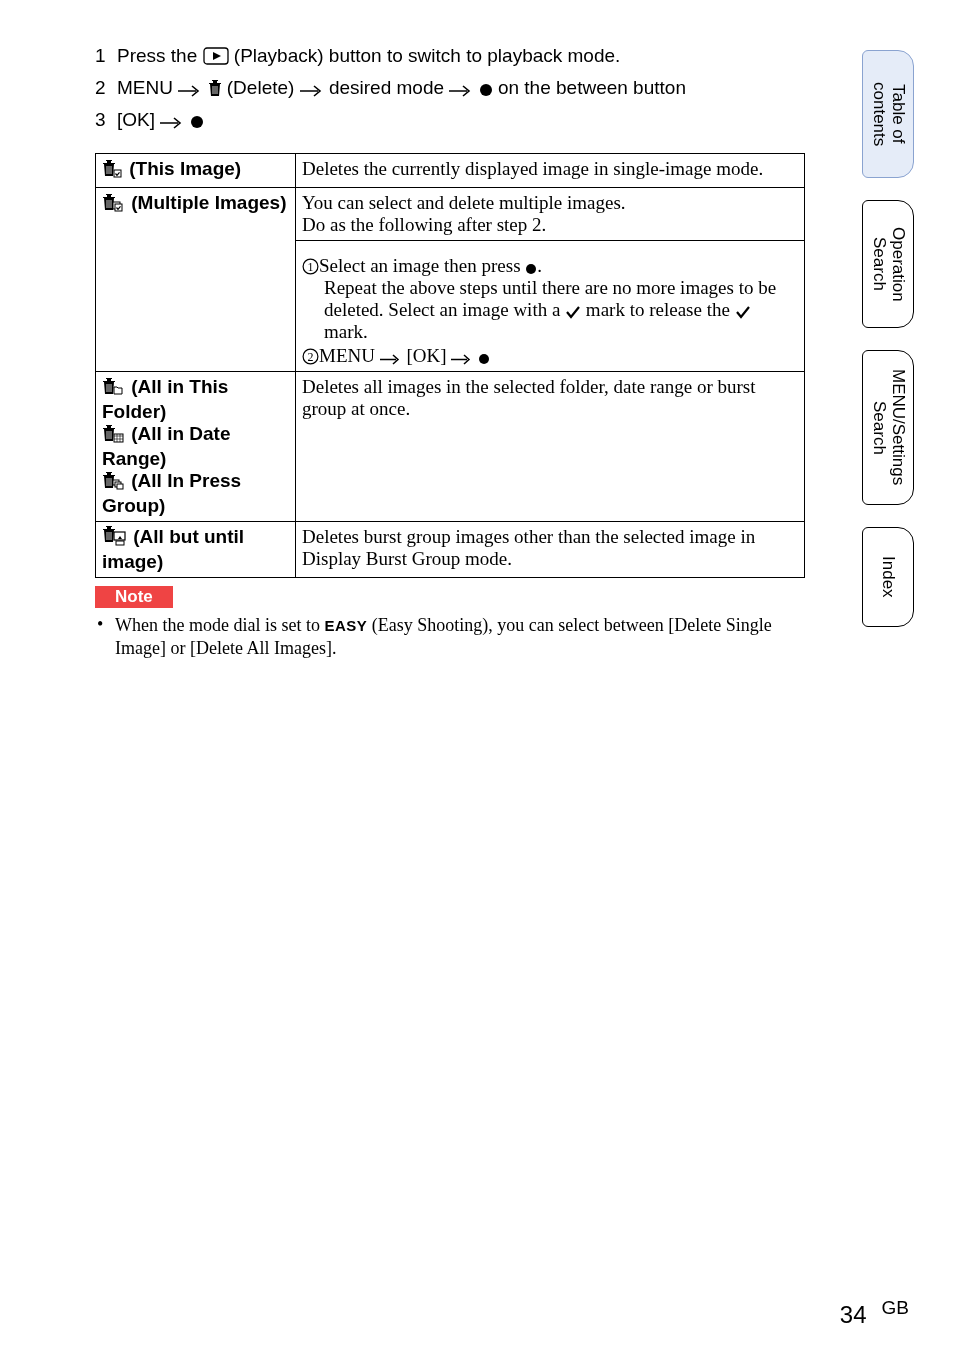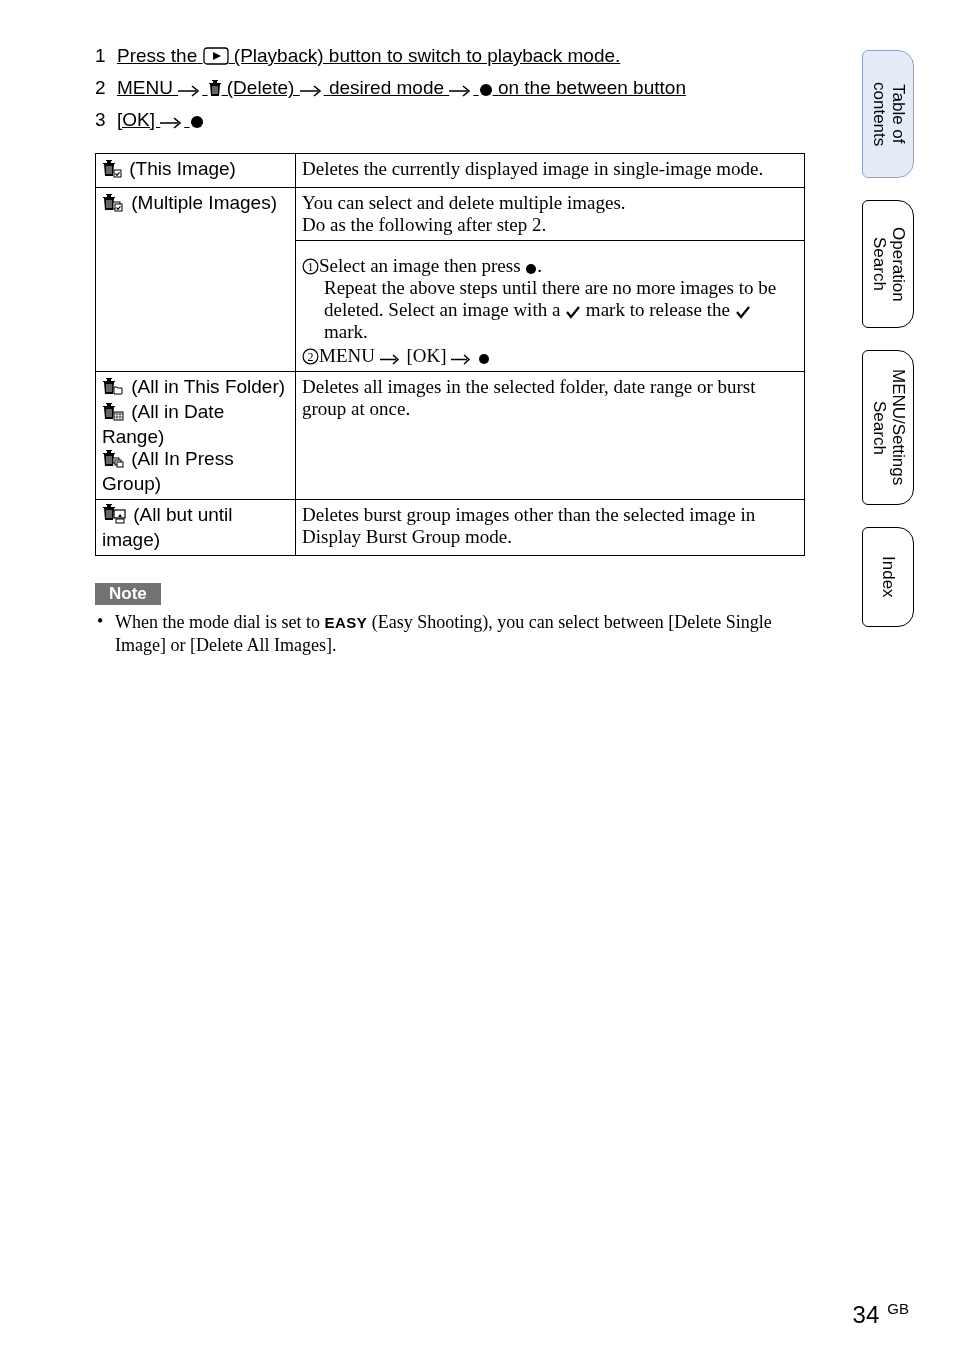--- a/index.html
+++ b/index.html
@@ -45,59 +45,58 @@
       margin-bottom: 10px;
       display: flex;
       align-items: baseline;
     }
     .steps .num {
       width: 22px;
       flex-shrink: 0;
     }
     .steps .body {
       flex: 1;
-      text-decoration: underline;
     }
     table.modes {
       border-collapse: collapse;
       width: 100%;
       font-size: 19px;
     }
     table.modes td {
       border: 1px solid #000;
       padding: 4px 6px;
       vertical-align: top;
     }
     table.modes td.left {
       width: 200px;
       font-family: Arial, Helvetica, sans-serif;
-      font-weight: normal;
+      font-weight: bold;
     }
     table.modes td.left .icon {
       display: inline-block;
       vertical-align: -3px;
       margin-right: 2px;
     }
     table.modes .sub {
       margin-top: 10px;
       padding-left: 22px;
       text-indent: -22px;
     }
     table.modes .sub.last {
       margin-top: 2px;
     }
     .note-label {
       display: inline-block;
-      background: #737373;
+      background: #ef4444;
       color: #fff;
       font-family: Arial, Helvetica, sans-serif;
       font-weight: bold;
       font-size: 17px;
-      padding: 1px 14px;
-      margin-top: 27px;
+      padding: 1px 20px;
+      margin-top: 8px;
       margin-bottom: 6px;
     }
     .note-bullet {
       font-size: 18px;
       display: flex;
       padding-left: 2px;
     }
     .note-bullet .dot {
       width: 18px;
       flex-shrink: 0;
@@ -144,23 +143,23 @@
     .tab.t3 { height: 155px; }
     .tab.t4 { height: 100px; }
     .pagenum {
       position: absolute;
       right: 45px;
       bottom: 40px;
       font-family: Arial, Helvetica, sans-serif;
       font-size: 24px;
     }
     .pagenum .gb {
-      font-size: 15px;
+      font-size: 19px;
       vertical-align: super;
-      margin-left: 8px;
+      margin-left: 15px;
     }
     svg.inline-icon { vertical-align: -3px; }
   </style>
 </head>
 <body>
 
 <div class="content">
 
 
   <div class="steps">

